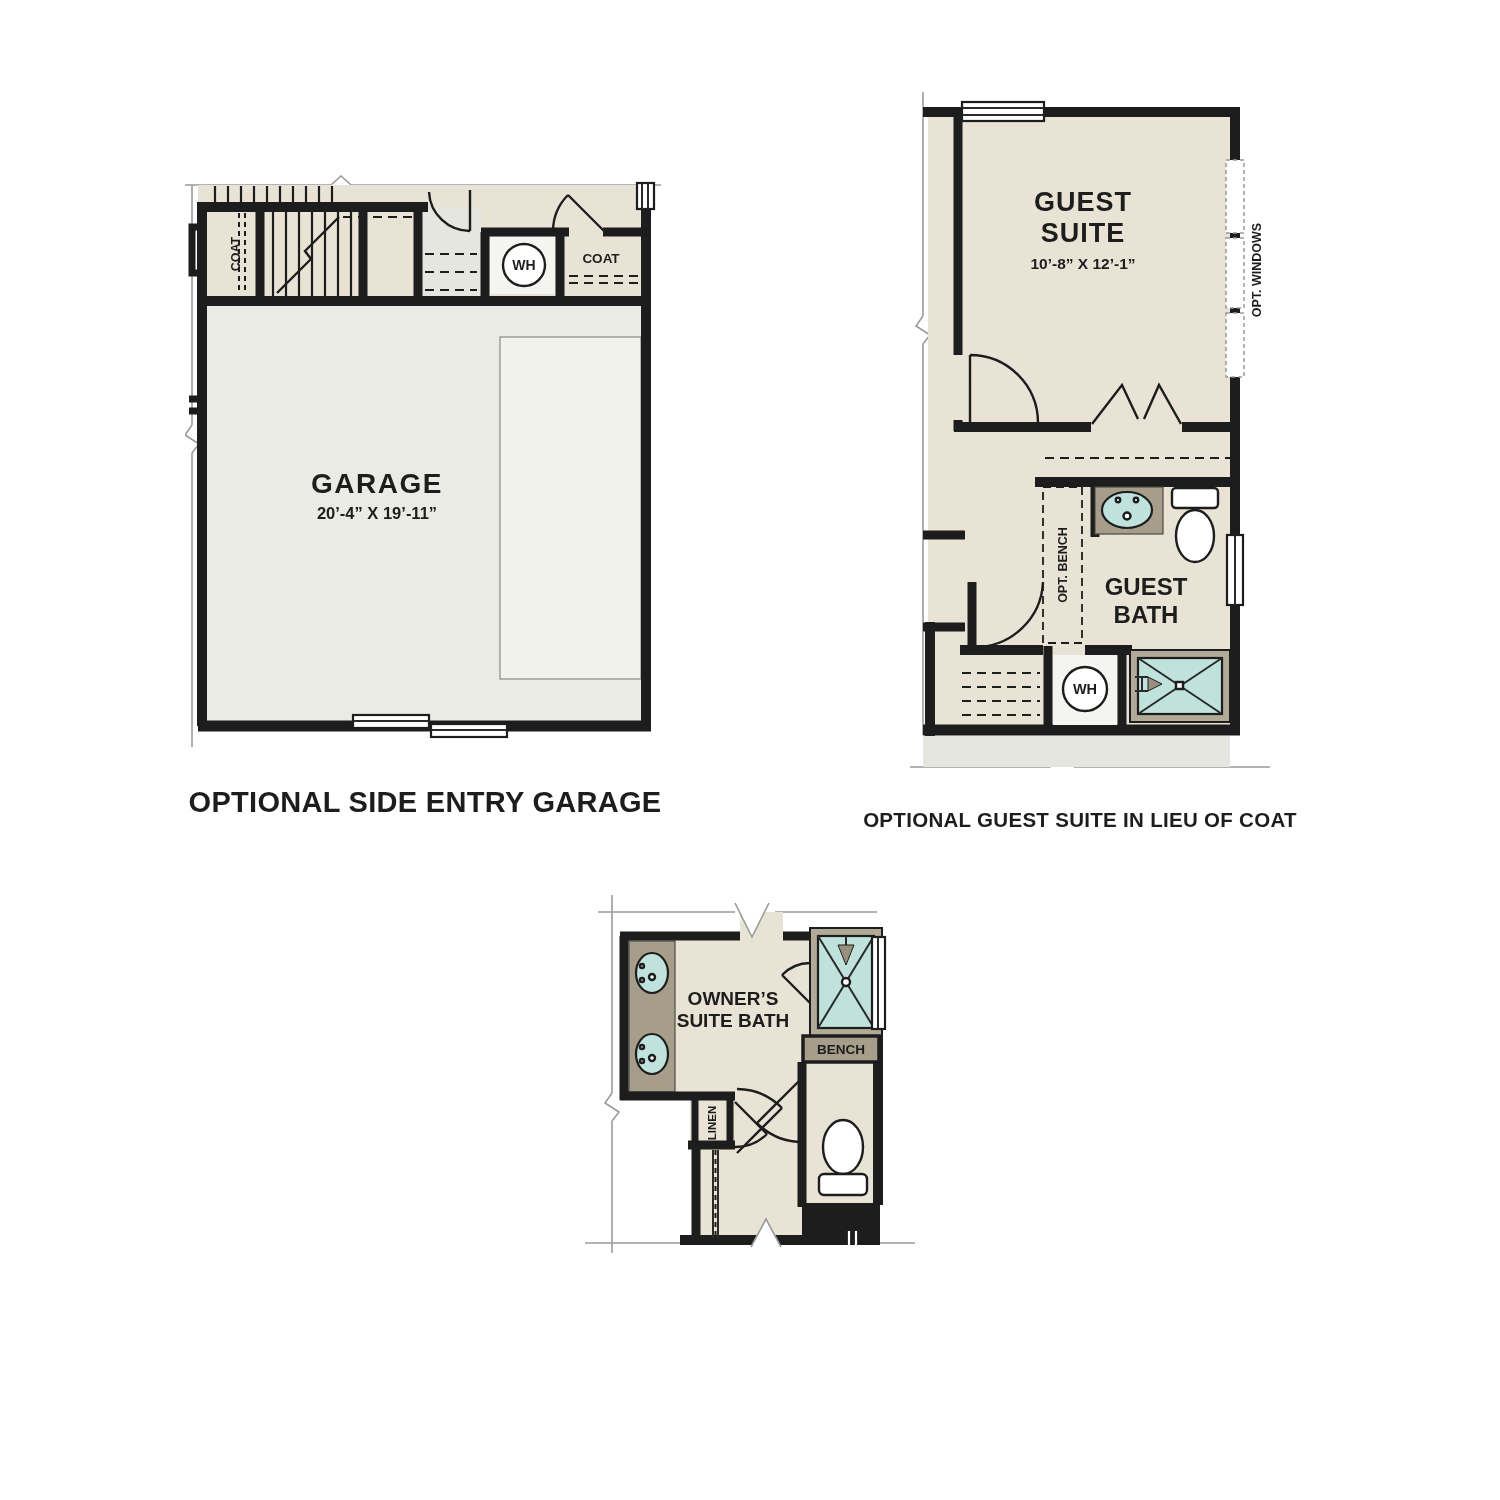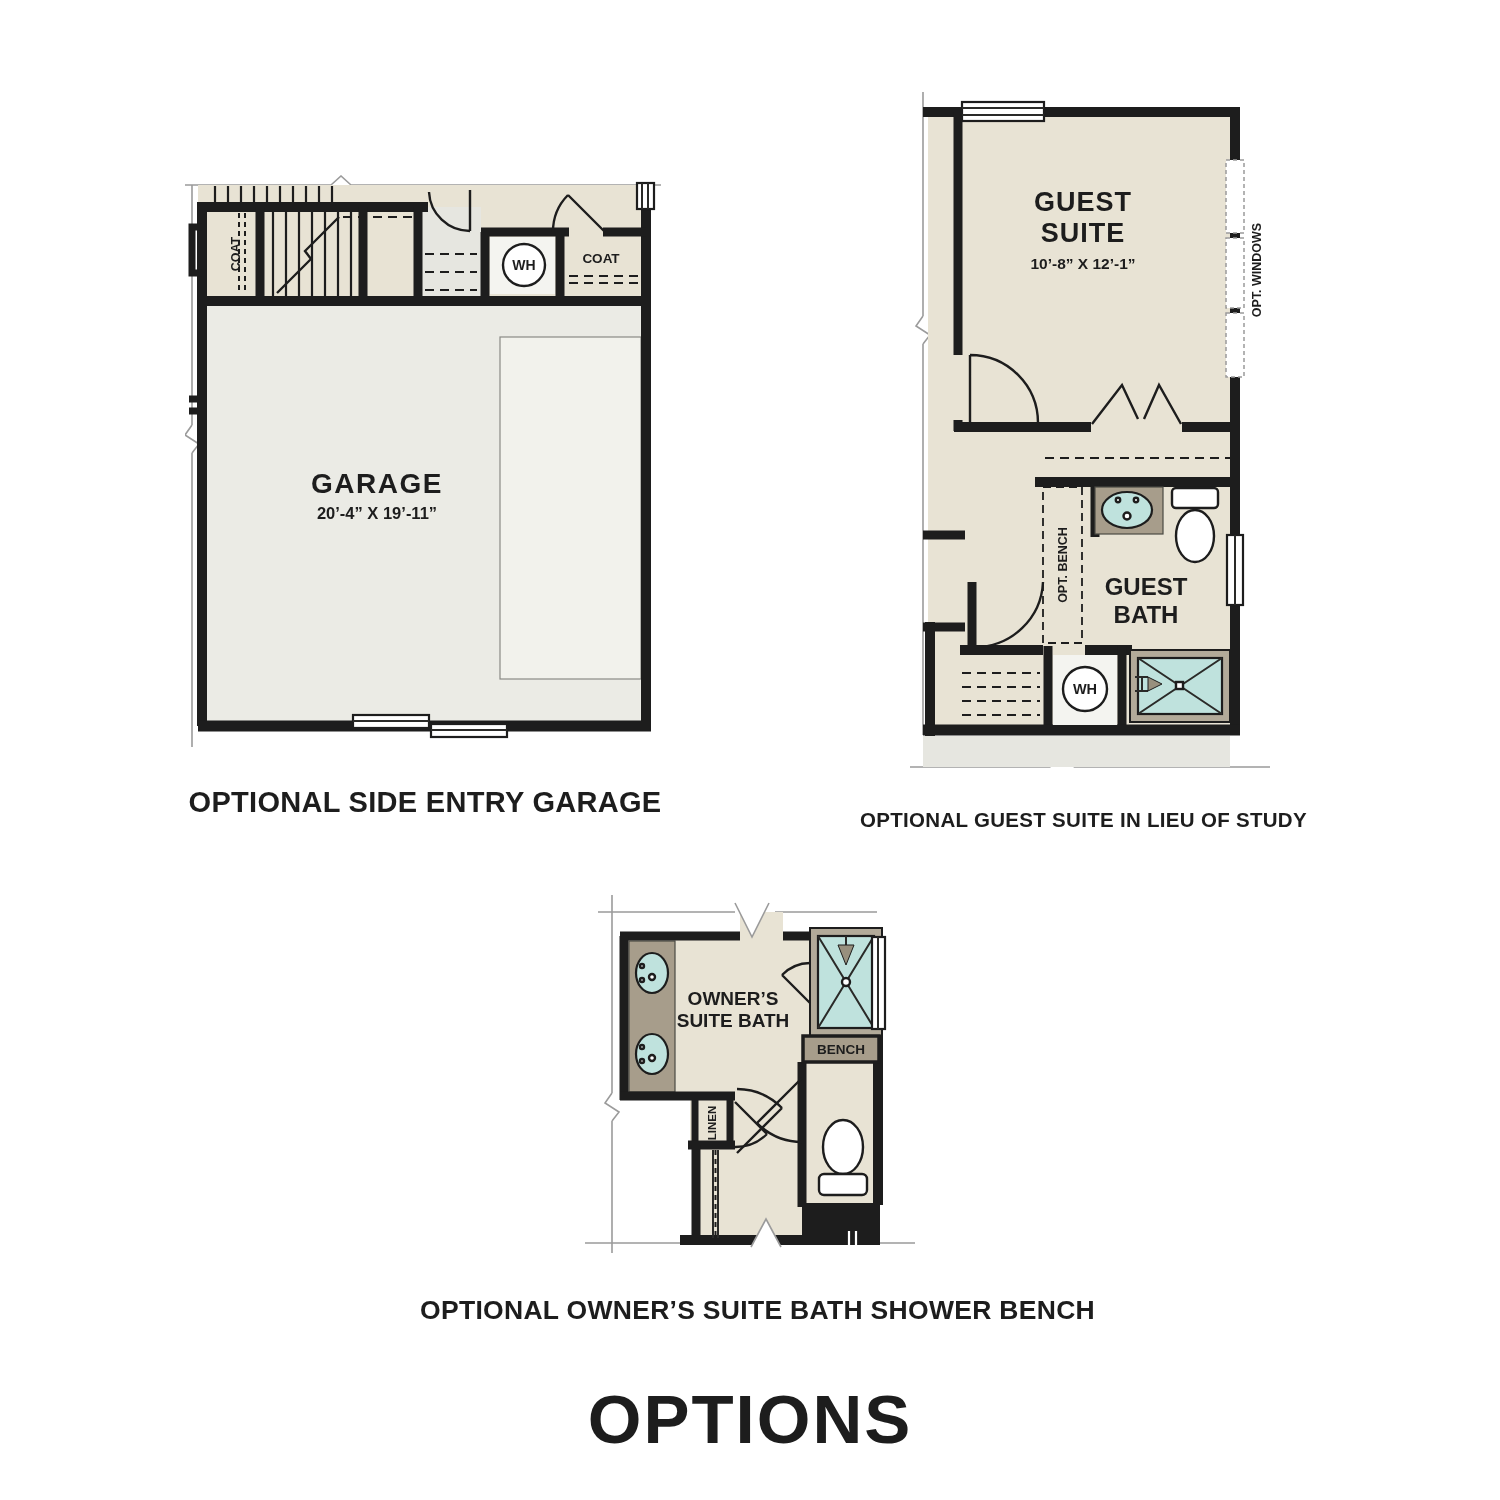--- a/index.html
+++ b/index.html
@@ -283,16 +283,14 @@
       <path d="M166,352 L181,324 L196,352 Z" fill="#ffffff"></path>
       <path class="thin" d="M166,352 L181,324 L196,352"></path>
     </g>
     <text class="lbl" font-size="19" text-anchor="middle" x="148" y="110">OWNER’S</text>
     <text class="lbl" font-size="19" text-anchor="middle" x="148" y="132">SUITE BATH</text>
     <text class="lbl" font-size="13.5" text-anchor="middle" x="256" y="159">BENCH</text>
     <text class="lbl" font-size="11.5" text-anchor="middle" transform="rotate(-90 127 228)" x="127" y="232">LINEN</text>
   </svg>
 
   <div class="caption" style="left:185px;top:786px;width:480px;font-size:29px;">OPTIONAL SIDE ENTRY GARAGE</div>
-  <div class="caption" style="left:860px;top:808px;width:440px;font-size:20.5px;">OPTIONAL GUEST SUITE IN LIEU OF STUDY</div>
-  <div class="caption" style="left:420px;top:1295px;width:660px;font-size:26.5px;">OPTIONAL OWNER’S SUITE BATH SHOWER BENCH</div>
-  <div class="sheet-title" style="left:525px;top:1380px;width:450px;font-size:69px;letter-spacing:2px;">OPTIONS</div>
+  <div class="caption" style="left:860px;top:808px;width:440px;font-size:20.5px;">OPTIONAL GUEST SUITE IN LIEU OF COAT</div>
 </div>
 
 </body></html>

